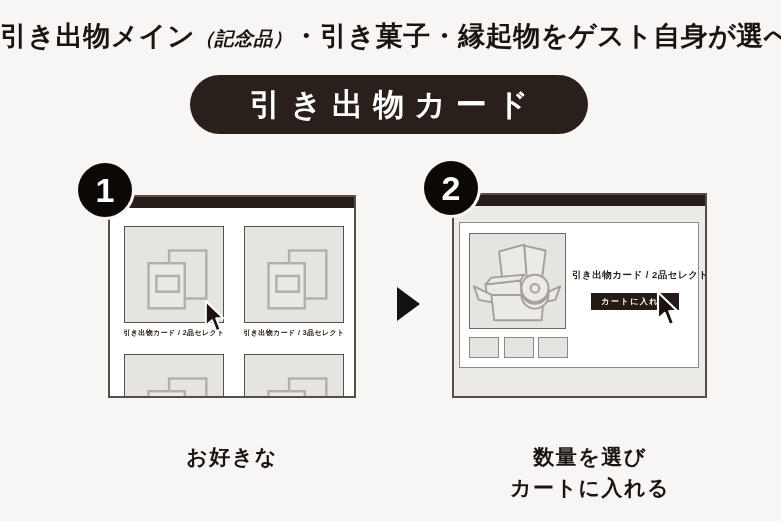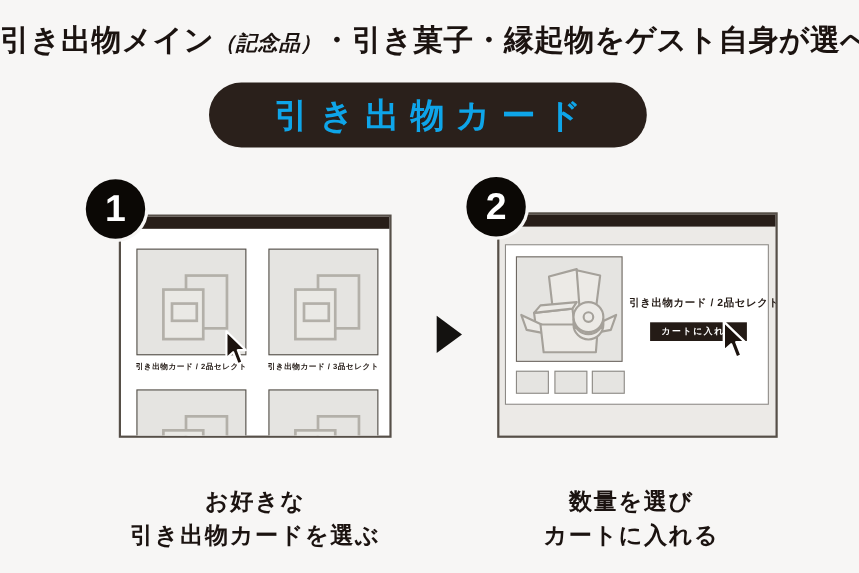--- a/index.html
+++ b/index.html
@@ -12,21 +12,21 @@
   
   .title {
     position:absolute; left:0; top:18px; width:781px;
     text-align:center; font-size:27px; font-weight:bold;
     color:#1b1310; letter-spacing:0.5px; white-space:nowrap;
   }
   .title .paren { font-size:19px;font-style:italic; }
   .badge {
     position:absolute; left:190px; top:75px; width:398px; height:59px;
     background:#2a201b; border-radius:30px;
-    color:#0ea5e9; font-size:31px; font-weight:bold;
+    color:#ffffff; font-size:31px; font-weight:bold;
     letter-spacing:10px; text-align:center; line-height:59px;
     text-indent:10px; white-space:nowrap;
   }
   
   .win {
     position:absolute; background:#ffffff;
     border:2px solid #564f48; overflow:hidden;padding-left:36px;
   }
   .win1 { left:108px; top:195px; width:248px; height:203px; }
   .win2 { left:452px; top:193px; width:255px; height:205px; background:#eceae7; }
@@ -88,21 +88,21 @@
     border-top:17.5px solid transparent;
     border-bottom:17.5px solid transparent;
   }
   
   .caption {
     position:absolute; top:413px; text-align:center;
     font-size:21px; font-weight:bold; color:#1b1310;
     line-height:31px; letter-spacing:1.5px; white-space:nowrap;margin-top:28px;
   }
   .cap1 { left:108px; width:248px; }
-  .cap2 { left:440px; width:268px; }
+  .cap2 { left:456px; width:268px; }
 </style>
 </head>
 <body>
 
 <div class="stage">
 
   <div class="title"><span>引き出物メイン</span><span class="paren">（記念品）</span><span>・引き菓子・縁起物をゲスト自身が選べる</span></div>
 
   <div class="badge">引き出物カード</div>
 
@@ -196,20 +196,19 @@
       <div class="cursor" style="left:196px; top:68px;">
         <svg width="24" height="36" viewBox="0 0 17 27">
           <path d="M1,1 L1,21 L6,16.5 L9.5,25.5 L13,24 L9.5,15 L15.5,15 Z" fill="#1c130e" stroke="#ffffff" stroke-width="1.6" stroke-linejoin="round"></path>
         </svg>
       </div>
     </div>
   </div>
 
   <div class="caption cap1">
     <div>お好きな</div>
-    <div>引き出物カードを選ぶ</div>
   </div>
   <div class="caption cap2">
     <div>数量を選び</div>
     <div>カートに入れる</div>
   </div>
 
 </div>
 
 </body></html>

